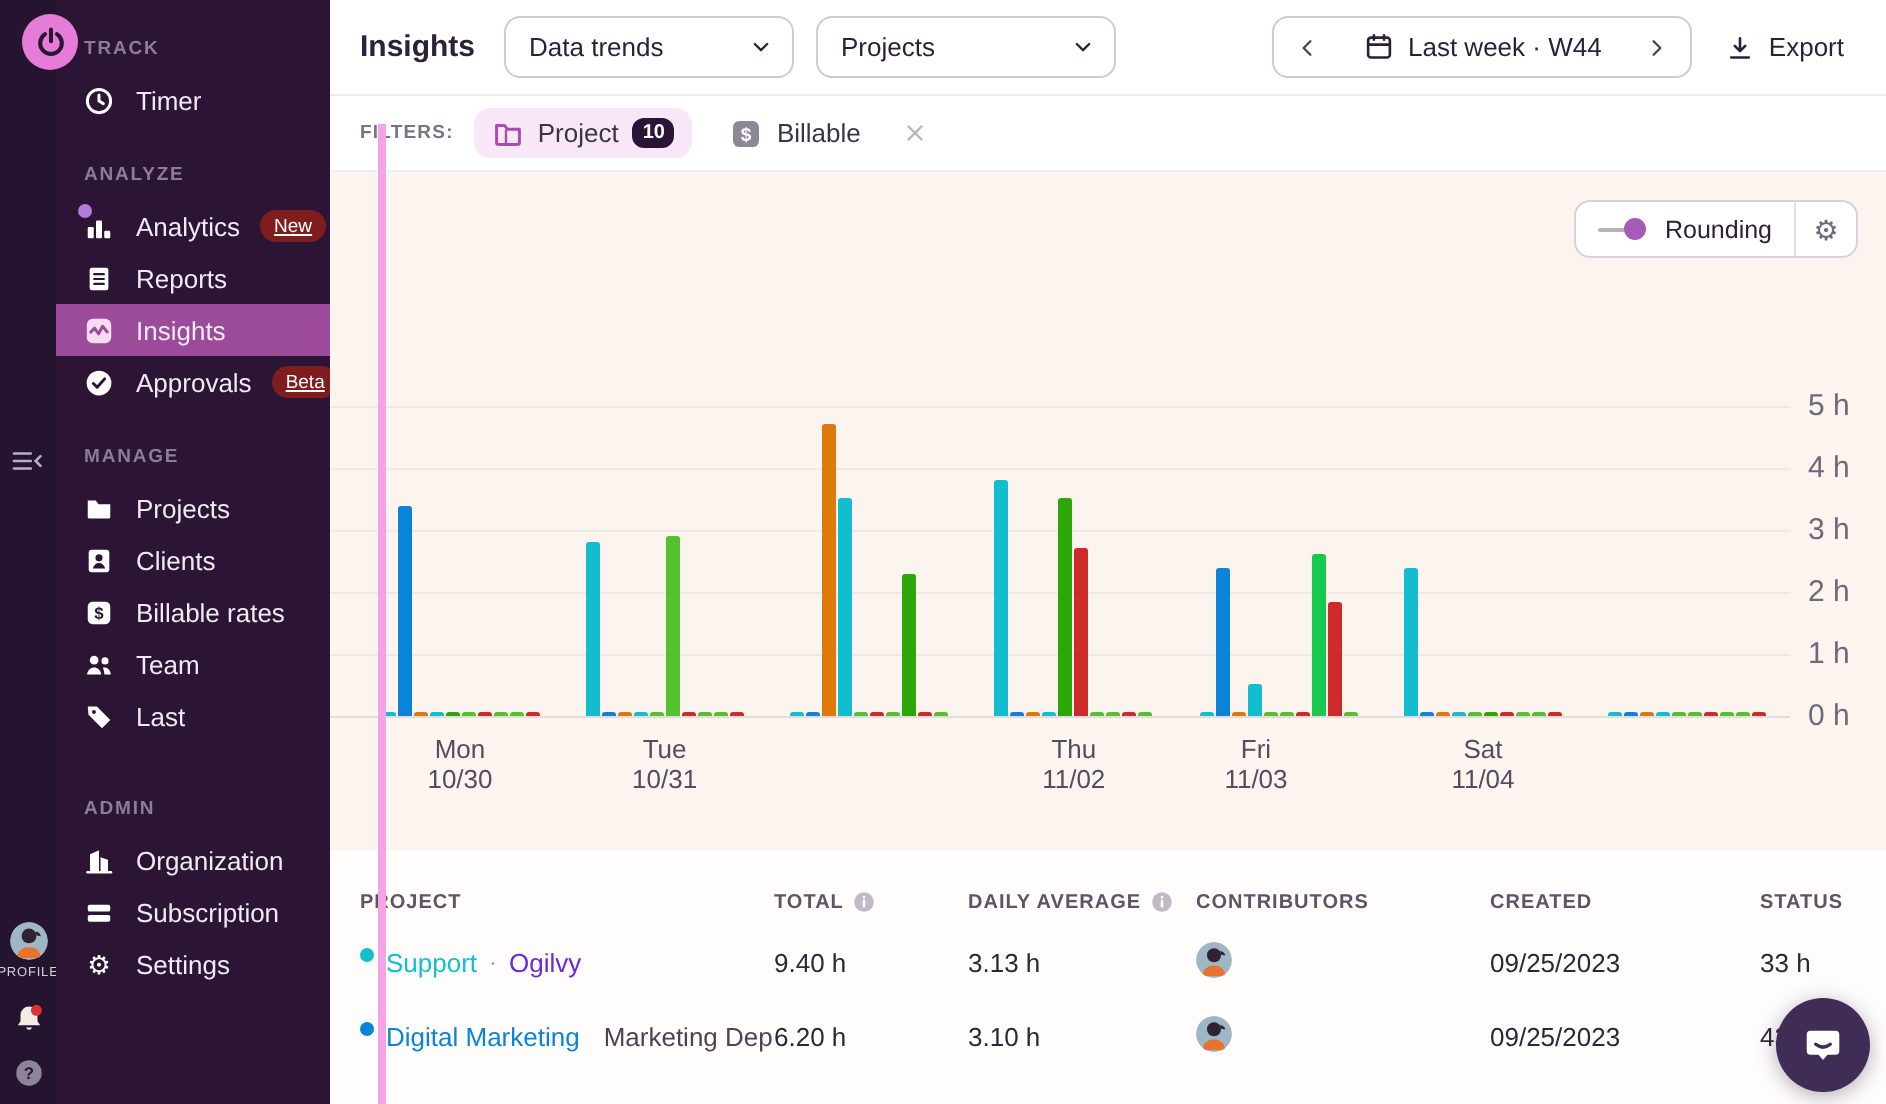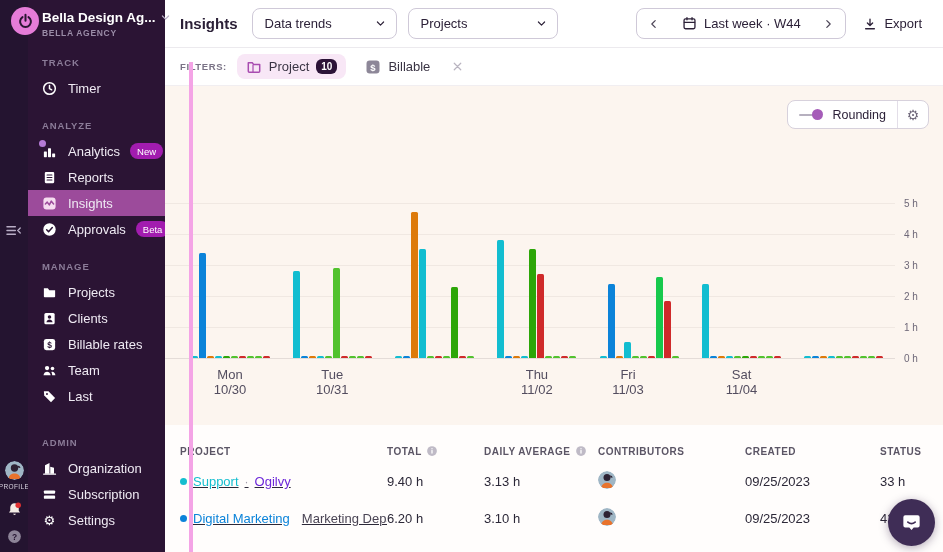--- a/index.html
+++ b/index.html
@@ -19,21 +19,21 @@
   .sidebar{width:137px;background:#2b1434;flex:none;position:relative;color:#efeaf3;}
   .org{padding:10px 8px 0 14px;cursor:pointer;}
   .org-name{font-size:13.5px;font-weight:bold;color:#fff;white-space:nowrap;display:flex;align-items:center;gap:4px;}
   .org-sub{font-size:8.5px;color:#9b8da8;letter-spacing:.7px;margin-top:3px;font-weight:bold;}
   .nav-label{padding:0 14px;margin:19px 0 7px;font-size:9.5px;font-weight:bold;letter-spacing:.9px;color:#8b7c98;}
   .nav-section.gap{margin-top:28px;}
   .nav-item{display:flex;align-items:center;gap:10px;height:26px;padding:0 9px 0 14px;font-size:13px;cursor:pointer;white-space:nowrap;}
   .nav-item.active{background:#9c4b9b;}
   .nav-icon{width:16px;line-height:0;position:relative;flex:none;color:#fff;}
   .nav-icon .dot{position:absolute;left:-3px;top:-4px;width:7px;height:7px;border-radius:50%;background:#b57bd6;}
-  .nav-badge{margin-left:auto;background:#a21caf;color:#fff;font-size:9.5px;padding:2.5px 7px;border-radius:9px;}
+  .nav-badge{margin-left:auto;background:#7f1d1d;color:#fff;font-size:9.5px;padding:2.5px 7px;border-radius:9px;text-decoration:underline;}
   .pink-strip{position:absolute;left:161px;top:62px;bottom:0;width:4px;background:#f4a4e6;z-index:3;}
   
   main{flex:1;min-width:0;display:flex;flex-direction:column;background:#fff;}
   .topbar{height:48px;flex:none;display:flex;align-items:center;gap:11px;padding:0 15px;background:#fff;border-bottom:1px solid #eceaee;}
   .page-title{font-size:15px;font-weight:bold;color:#2c2138;margin:0 3px 0 0;}
   .select{height:31px;min-width:145px;border:1px solid #cfc9d8;border-radius:8px;display:flex;align-items:center;
           justify-content:space-between;padding:0 10px 0 12px;font-size:13px;color:#2c2138;cursor:pointer;background:#fff;}
   .datenav{margin-left:auto;height:31px;border:1px solid #cfc9d8;border-radius:8px;display:flex;align-items:center;
            padding:0 6px;background:#fff;min-width:210px;justify-content:space-between;}
   .datenav .mid{display:flex;align-items:flex-start;gap:7px;font-size:13px;color:#2c2138;}
@@ -50,32 +50,32 @@
   .chart{position:relative;height:339px;flex:none;background:#fcf5ef;}
   .rounding{position:absolute;top:14px;right:14px;height:29px;background:#fff;border:1px solid #d7d1dc;border-radius:8px;
             display:flex;align-items:center;padding-left:11px;font-size:12.5px;color:#2c2138;z-index:2;}
   .toggle{width:24px;height:12px;position:relative;margin-right:9px;cursor:pointer;}
   .toggle::before{content:"";position:absolute;left:0;right:2px;top:5px;height:2px;background:#b6b0bf;border-radius:1px;}
   .toggle::after{content:"";position:absolute;right:0;top:.5px;width:11px;height:11px;border-radius:50%;background:#a55cb8;}
   .rounding .divider{width:1px;align-self:stretch;background:#e3dee8;margin-left:11px;}
   .rounding .gear{width:30px;text-align:center;font-size:14px;color:#716a7c;cursor:pointer;line-height:1;}
   .gridline{position:absolute;left:0;width:730px;height:1px;background:#f0e8e2;}
   .gridline.base{background:#e4dcd8;}
-  .ytick{position:absolute;left:739px;transform:translateY(-50%);font-size:10px;color:#6e6878;}
+  .ytick{position:absolute;left:739px;transform:translateY(-50%);font-size:15px;color:#6e6878;}
   .bargroup{position:absolute;bottom:67px;width:79px;display:flex;align-items:flex-end;gap:1px;}
   .bar{width:7px;border-radius:1.5px 1.5px 0 0;}
   .daylabel{position:absolute;top:281px;width:90px;text-align:center;font-size:13px;color:#534d5f;line-height:15px;}
   
   .tablewrap{flex:1;background:#fffdfc;position:relative;}
   .thead,.trow{display:grid;grid-template-columns:207px 97px 114px 147px 135px 1fr;align-items:center;padding-left:15px;}
   .thead{height:38px;padding-top:14px;}
   .th{font-size:10px;font-weight:bold;letter-spacing:.5px;color:#5b5565;display:flex;align-items:center;gap:4px;}
   .trow{height:37px;cursor:pointer;}
   .cell{font-size:13px;color:#2c2838;}
-  .pcell{display:flex;align-items:center;gap:6px;overflow:hidden;white-space:nowrap;text-decoration:underline;}
+  .pcell{display:flex;gap:6px;overflow:hidden;white-space:nowrap;}
   .pdot{width:7px;height:7px;border-radius:50%;flex:none;}
   .psep{color:#a39eab;font-size:12px;}
   .avatar-sm{width:18px;height:18px;border-radius:50%;overflow:hidden;display:inline-block;line-height:0;}
   
   .chat-btn{position:absolute;right:8px;bottom:6px;width:47px;height:47px;border-radius:50%;background:#3f2d56;border:none;
             display:flex;align-items:center;justify-content:center;cursor:pointer;z-index:6;box-shadow:0 2px 10px rgba(40,20,60,.35);}
 </style>
 </head>
 <body>
 
@@ -107,29 +107,20 @@
             <circle cx="12.9" cy="4.4" r="2.9" fill="#e03131"></circle>
           </svg></span>
       <span class="rail-icon" id="helpIcon"><svg viewBox="0 0 16 16" width="15" height="15">
             <circle cx="8" cy="8" r="6.8" fill="#8d8498"></circle>
             <text x="8" y="11.2" font-size="9" font-weight="bold" text-anchor="middle" fill="#241430" font-family="Liberation Sans,sans-serif">?</text>
           </svg></span>
     </div>
   </aside>
 
   <nav class="sidebar">
-    <div class="org">
-      <div class="org-name">
-        <span>Bella Design Ag...</span>
-        <span id="orgChevron" style="color:#b9aec6;line-height:0;"><svg viewBox="0 0 16 16" width="11" height="11">
-              <path d="M3.5 5.8L8 10.3l4.5-4.5" fill="none" stroke="currentColor" stroke-width="1.7" stroke-linecap="round" stroke-linejoin="round"></path>
-            </svg></span>
-      </div>
-      <div class="org-sub">BELLA AGENCY</div>
-    </div>
     <div id="nav-sections">
         <div class="nav-section">
           <div class="nav-label">TRACK</div>
           <div class="nav-item">
       <span class="nav-icon"><svg viewBox="0 0 16 16" width="15" height="15">
                 <circle cx="8" cy="8" r="6.2" fill="none" stroke="currentColor" stroke-width="1.6"></circle>
                 <path d="M8 4.8V8l2.3 1.4" fill="none" stroke="currentColor" stroke-width="1.6" stroke-linecap="round"></path>
               </svg></span>
       <span class="nav-text">Timer</span>
       </div>

